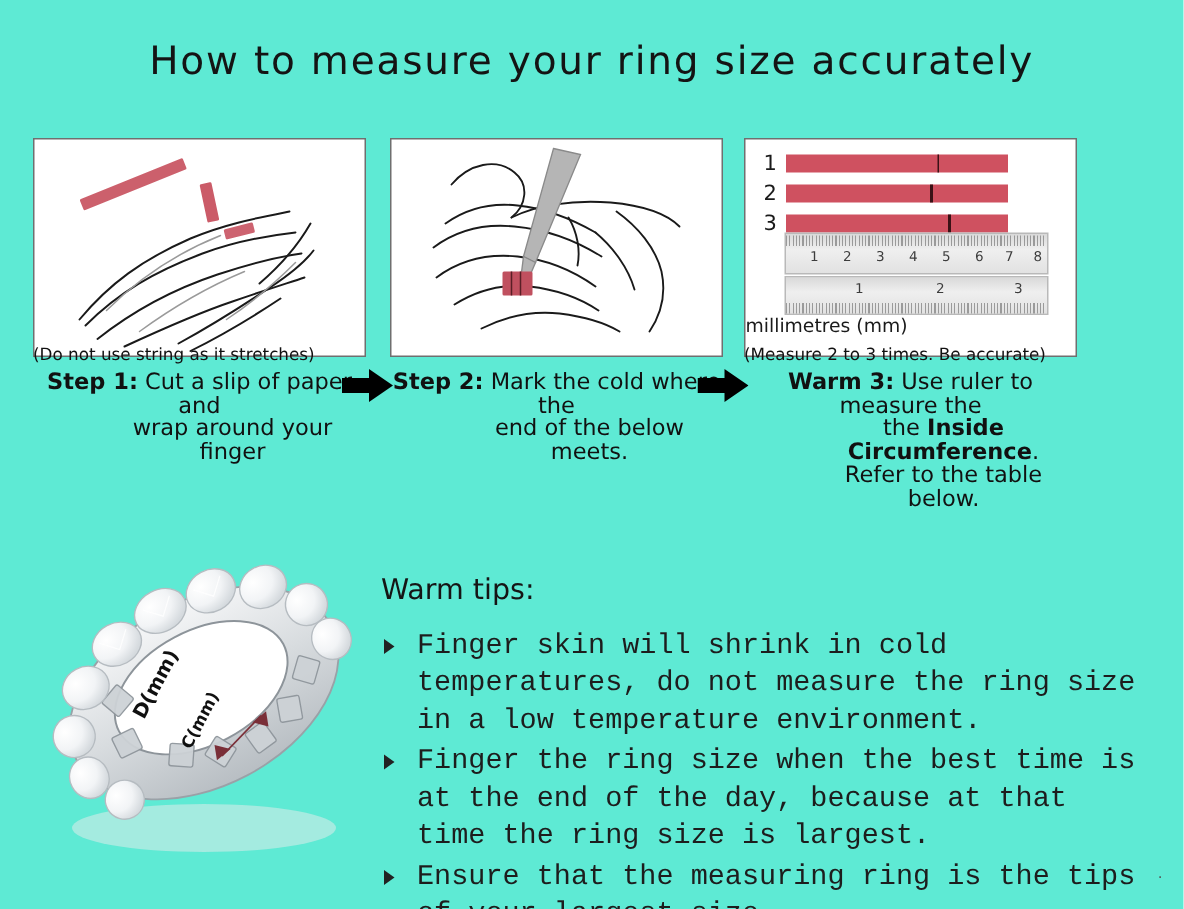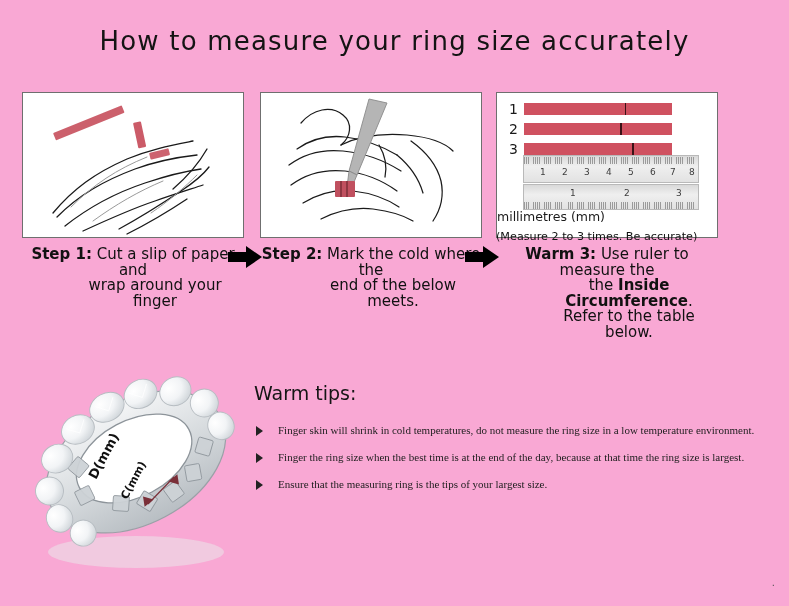--- a/index.html
+++ b/index.html
@@ -5,21 +5,21 @@
   * { box-sizing: border-box; margin: 0; padding: 0; }
   html, body {
     width: 789px; height: 606px;
     background: #ffffff;
     font-family: "DejaVu Sans", sans-serif;
     overflow: hidden;
   }
   #page {
     position: relative;
     width: 789px; height: 606px;
-    background: #f9a8d4;
+    background: #5eead4;
   }
 
   
   .title {
     position: absolute;
     left: 0; top: 26px;
     width: 789px;
     text-align: center;
     font-family: "DejaVu Sans", sans-serif;
     font-size: 26px;
@@ -146,22 +146,22 @@
   }
   .tips-title {
     font-family: "DejaVu Sans", sans-serif;
     font-size: 19px;
     color: #151515;
     margin-bottom: 14px;
   }
   .tip {
     position: relative;
     padding-left: 24px;
-    font-family: Liberation Serif, serif;
-    font-size: 11px;
+    font-family: Liberation Mono, monospace;
+    font-size: 19px;
     line-height: 25px;
     color: #1d1d1d;
     margin-bottom: 2px;
   }
   .tip .bullet {
     position: absolute;
     left: 2px; top: 8px;
     width: 0; height: 0;
     border-left: 7px solid #222;
     border-top: 5px solid transparent;
@@ -311,20 +311,21 @@
           <polygon points="0,8 18,8 18,2 34,13 18,24 18,18 0,18" fill="#000"></polygon>
         </svg>
     </div>
     <div class="arrow a2">
       <svg width="34" height="26" viewBox="0 0 34 26">
           <polygon points="0,8 18,8 18,2 34,13 18,24 18,18 0,18" fill="#000"></polygon>
         </svg>
     </div>
   </div>
 
+  <div class="sub-note s1">(Do not use string as it stretches)</div>
   <div class="sub-note s3">(Measure 2 to 3 times. Be accurate)</div>
 
   <div class="ring-fig">
     <svg width="228" height="230" viewBox="0 0 228 230">
       <defs>
         <radialGradient id="gem" cx="35%" cy="30%" r="70%">
           <stop offset="0%" stop-color="#ffffff"></stop>
           <stop offset="60%" stop-color="#f2f4f6"></stop>
           <stop offset="100%" stop-color="#d5dade"></stop>
         </radialGradient>

